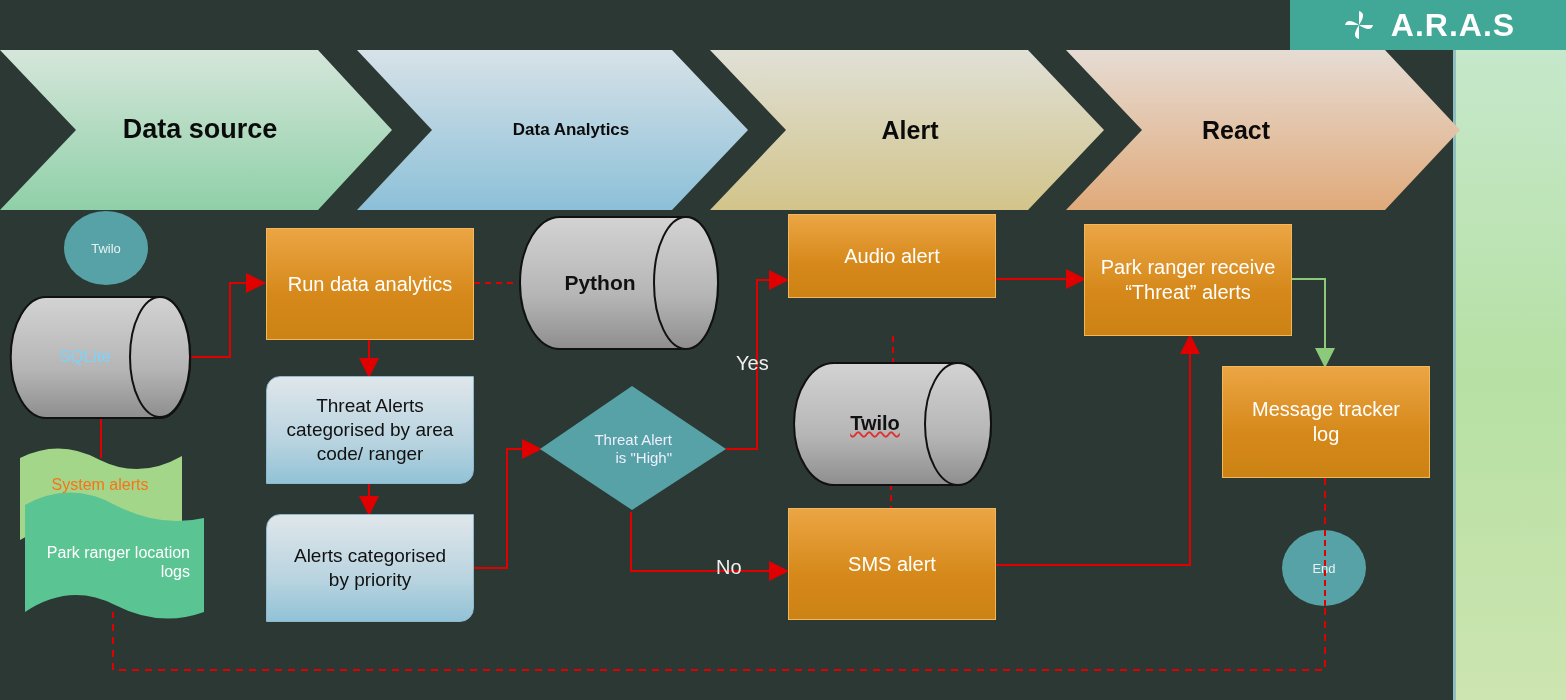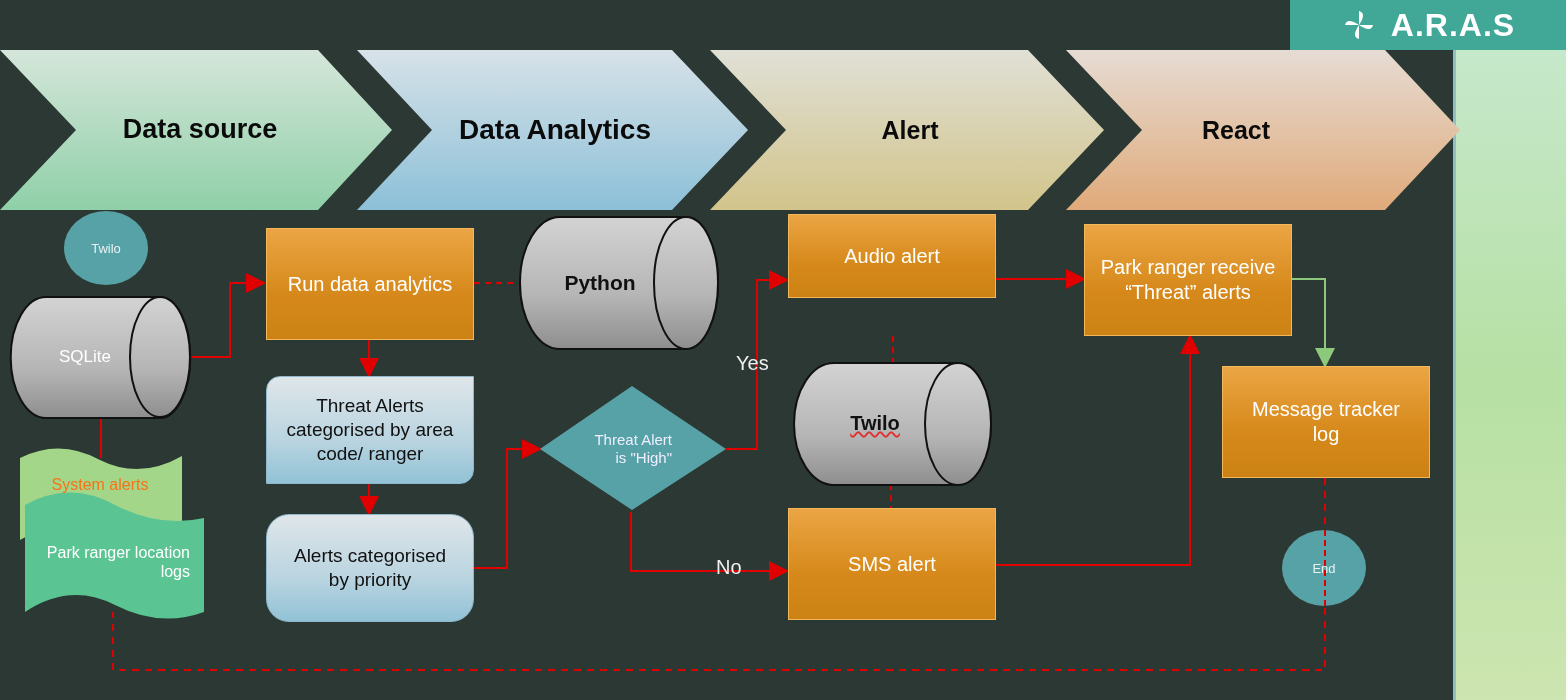--- a/index.html
+++ b/index.html
@@ -98,46 +98,46 @@
     <ellipse cx="958" cy="424" rx="33" ry="61" fill="url(#cyl)" stroke="#111" stroke-width="2"></ellipse>
   </g>
 
   <path d="M20,458 Q60,438 100,460 Q140,480 182,456 L182,540 Q140,560 100,538 Q60,516 20,540Z" fill="#a4d68a"></path>
   <path d="M25,505 Q70,480 115,505 Q160,528 204,518 L204,612 Q160,628 115,605 Q70,582 25,612Z" fill="#5bc493"></path>
 
   <polygon points="632,386 726,449 632,510 540,449" fill="#57a2a6"></polygon>
 </svg>
 
 <div class="txt stage-label" style="left:80px;top:108px;width:240px;height:42px;">Data source</div>
-<div class="txt stage-label" style="left:430px;top:110px;width:250px;height:40px;font-size:28px;">Data Analytics</div>
+<div class="txt stage-label" style="left:446px;top:110px;width:250px;height:40px;font-size:17px;">Data Analytics</div>
 <div class="txt stage-label" style="left:790px;top:110px;width:240px;height:40px;font-size:25px;">Alert</div>
 <div class="txt stage-label" style="left:1116px;top:110px;width:240px;height:40px;font-size:25px;">React</div>
 
 <div class="circle" style="left:64px;top:211px;width:84px;height:74px;">
     <span>Twilo</span>
   </div>
 <div class="circle" style="left:1282px;top:530px;width:84px;height:76px;">
     <span>End</span>
   </div>
 <div style="position:absolute;left:1324px;top:530px;height:76px;border-left:2px dashed #e00000;"></div>
 
-<div class="txt" style="left:40px;top:340px;width:90px;height:34px;font-size:17px;color:#ffffff;">SQLite</div>
+<div class="txt" style="left:40px;top:340px;width:90px;height:34px;font-size:17px;color:#7dd3fc;">SQLite</div>
 <div class="txt" style="left:540px;top:265px;width:120px;height:36px;font-size:21px;font-weight:bold;color:#111;">Python</div>
 <div class="txt" style="left:820px;top:406px;width:110px;height:34px;font-size:20px;font-weight:bold;color:#111;text-decoration:underline wavy #e03030;">Twilo</div>
 
 <div class="txt" style="left:30px;top:474px;width:140px;height:22px;font-size:16px;color:#f97316;">System alerts</div>
 <div class="txt" style="left:40px;top:538px;width:150px;height:48px;font-size:16px;color:#fff;">Park ranger location logs</div>
 
 <div class="box orange" style="left:266px;top:228px;width:208px;height:112px;">
     <span>Run data analytics</span>
   </div>
 <div class="box blue" style="left:266px;top:376px;width:208px;height:108px;padding:0 12px;">
     <span>Threat Alerts categorised by area code/ ranger</span>
   </div>
-<div class="box blue" style="left:266px;top:514px;width:208px;height:108px;padding:0 22px;border-radius:23px;">
+<div class="box blue" style="left:266px;top:514px;width:208px;height:108px;padding:0 22px;">
     <span>Alerts categorised  by priority</span>
   </div>
 
 <div class="txt" style="left:594px;top:414px;width:78px;height:70px;font-size:15px;color:#eef;">Threat Alert is "High"</div>
 <div class="label-white" style="left:736px;top:352px;">Yes</div>
 <div class="label-white" style="left:716px;top:556px;">No</div>
 
 <div class="box orange" style="left:788px;top:214px;width:208px;height:84px;">
     <span>Audio alert</span>
   </div>

